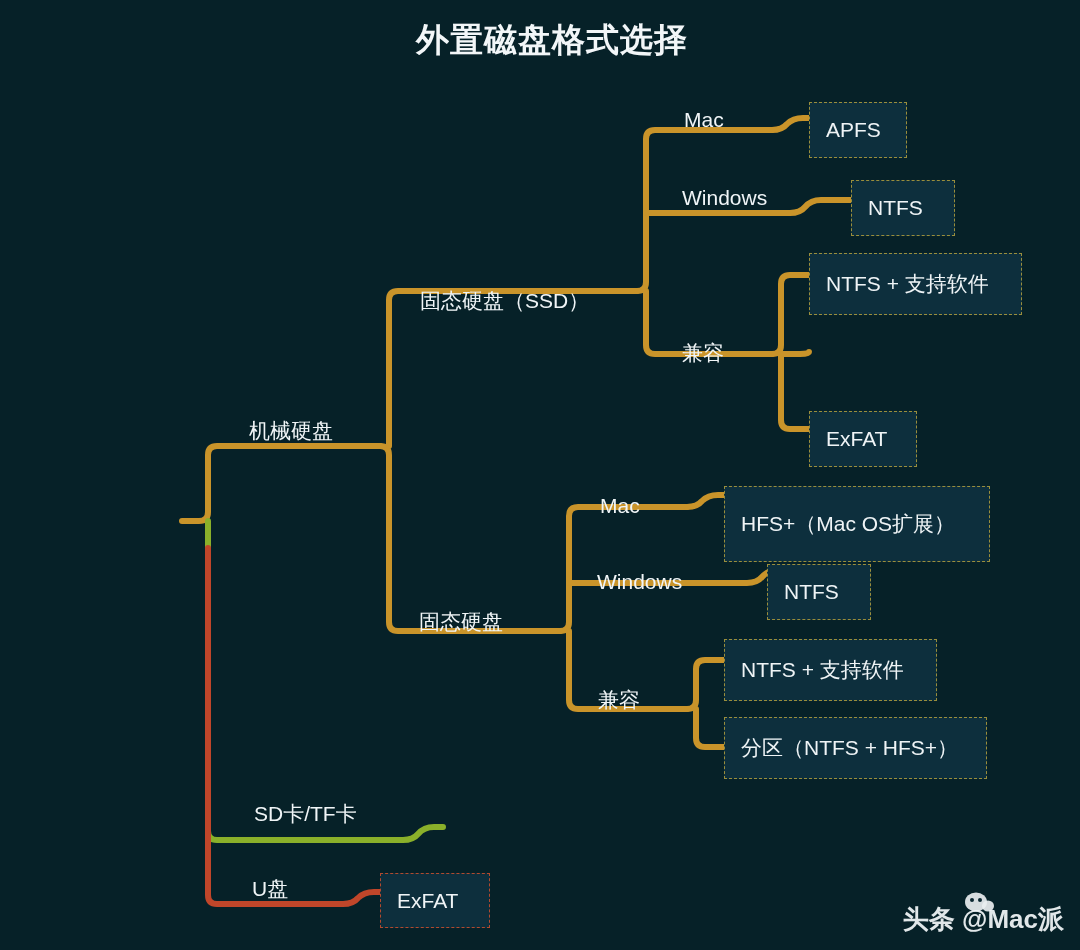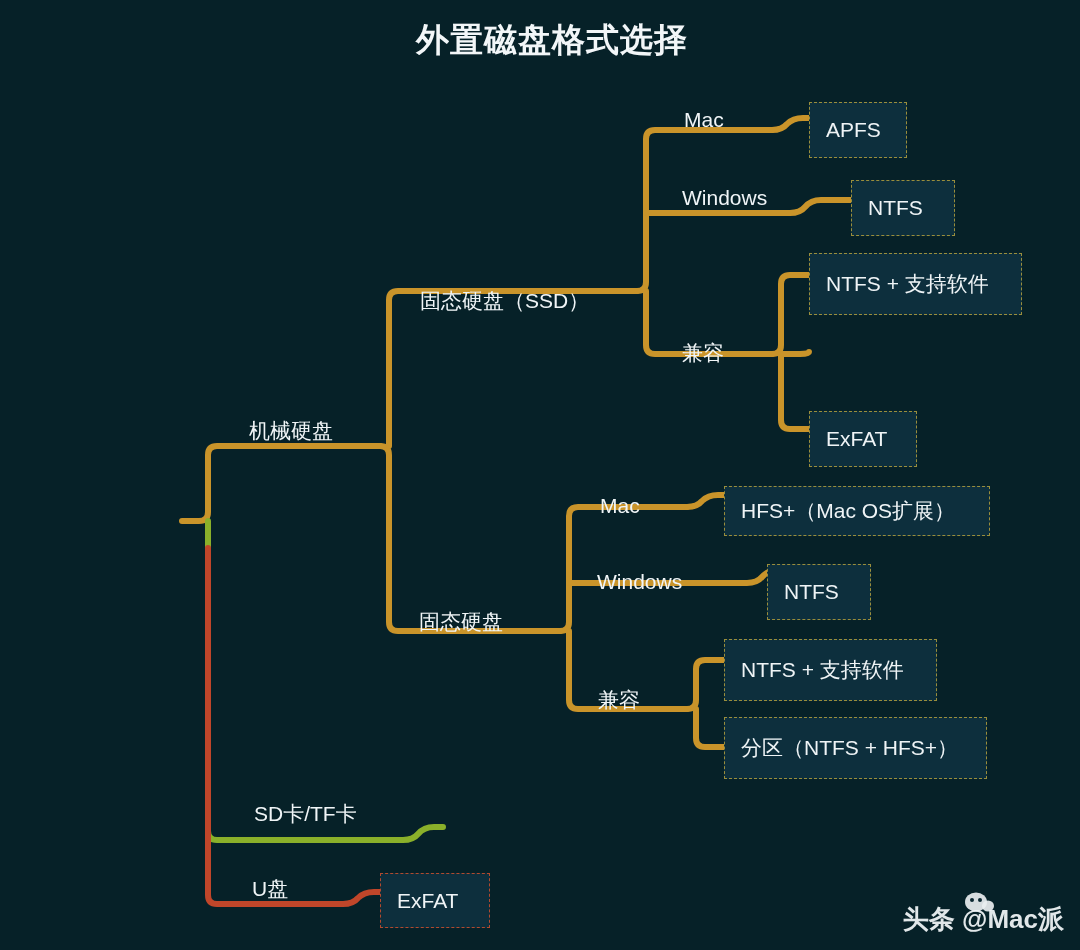--- a/index.html
+++ b/index.html
@@ -178,21 +178,21 @@
 
   <div class="node leaf" style="left:809px; top:243px; width:213px; height:62px;">
     <span>NTFS + 支持软件</span>
   </div>
 
 
   <div class="node leaf" style="left:809px; top:401px; width:108px; height:56px;">
     <span>ExFAT</span>
   </div>
 
-  <div class="node leaf" style="left:724px; top:476px; width:266px; height:50px;">
+  <div class="node leaf" style="left:724px; top:476px; width:266px; height:76px;">
     <span>HFS+（Mac OS扩展）</span>
   </div>
 
   <div class="node leaf" style="left:767px; top:554px; width:104px; height:56px;">
     <span>NTFS</span>
   </div>
 
   <div class="node leaf" style="left:724px; top:629px; width:213px; height:62px;">
     <span>NTFS + 支持软件</span>
   </div>

